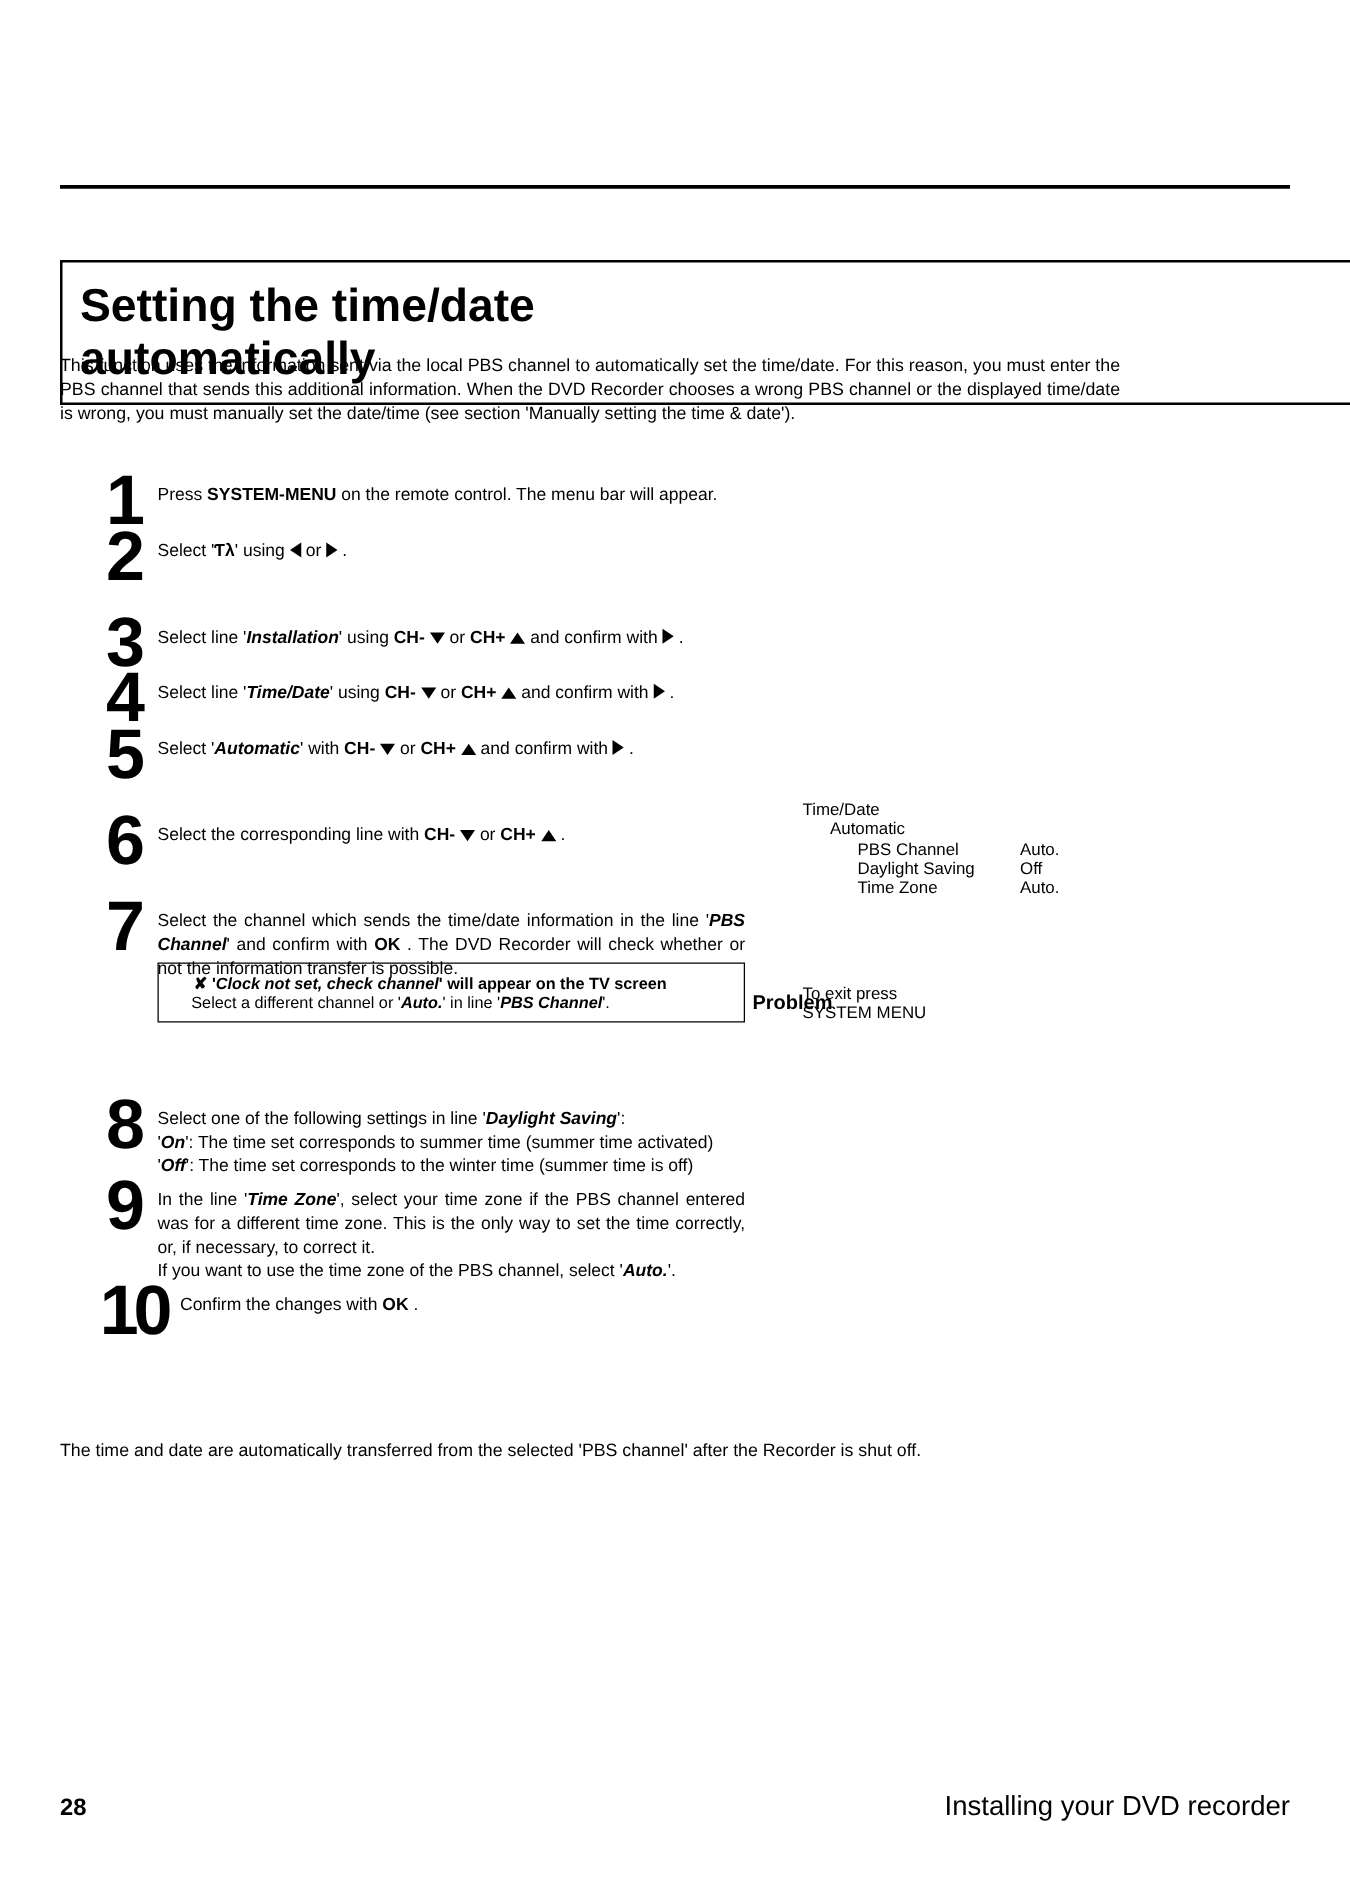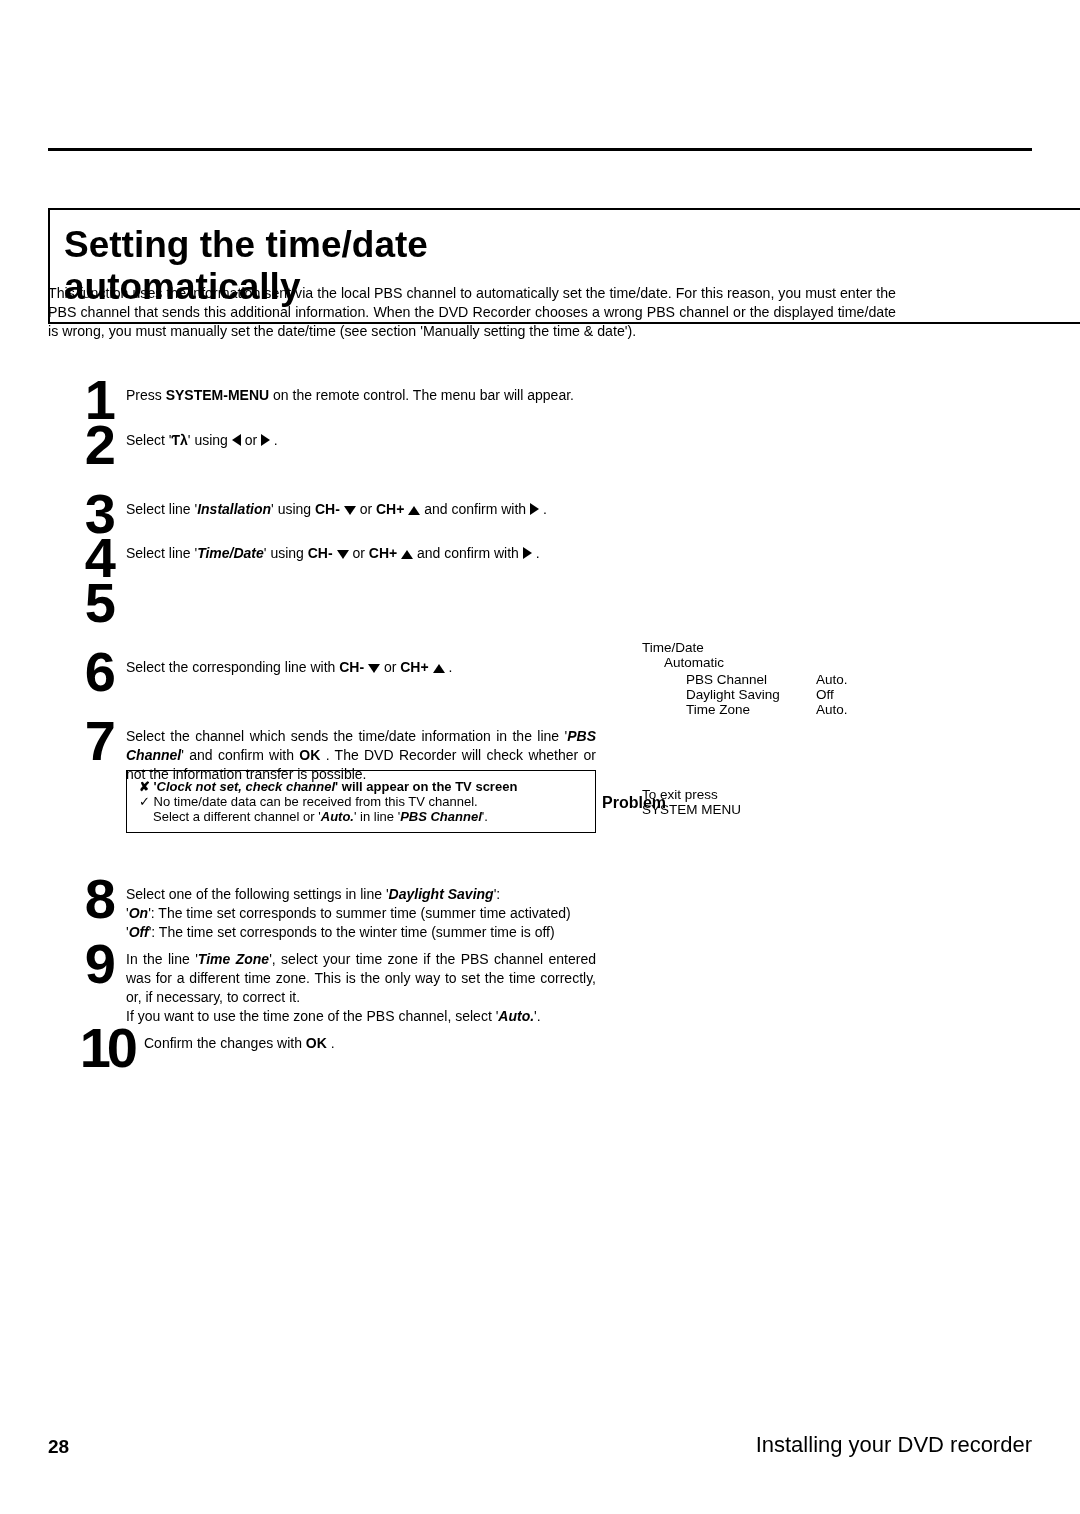--- a/index.html
+++ b/index.html
@@ -12,21 +12,21 @@
   .steps { position: absolute; left: 48px; top: 384px; width: 548px; }
   .step { display: flex; align-items: flex-start; margin-bottom: 6px; }
   .step .num { width: 78px; flex: 0 0 78px; text-align: right; padding-right: 10px; font-weight: 900; font-family: Arial, sans-serif; }
   .step .num.small { font-size: 56px; line-height: 0.8; margin-top: -6px; }
   .step .num.big { font-size: 56px; line-height: 0.8; margin-top: -6px; letter-spacing: -4px; }
   .step .txt { flex: 1; font-size: 14px; line-height: 1.35; text-align: justify; padding-top: 2px; }
   .step.gap { margin-bottom: 30px; }
   .bold { font-weight: 700; }
   .bolditalic { font-weight: 700; font-style: italic; }
   .problem-box { position: absolute; left: 126px; top: 770px; width: 470px; border: 1.5px solid #000; padding: 8px 10px 8px 10px; font-size: 13px; }
-  .problem-box .xline { margin-left: 2px; }
+  .problem-box .xline { margin-left: 18px; }
   .problem-box .tick { margin-left: 2px; padding-left: 14px; text-indent: -14px; }
   .problem-box .checkmark { font-family: Arial; }
   .problem-label { position: absolute; left: 602px; top: 794px; font-size: 16px; font-weight: 700; }
   .sidepanel { position: absolute; left: 642px; top: 640px; width: 396px; font-size: 13.5px; }
   .sidepanel .sp-title { }
   .sidepanel .sp-sub { margin-left: 22px; }
   .sidepanel .sp-grid { margin-left: 44px; margin-top: 2px; }
   .sidepanel .sp-row { display: flex; }
   .sidepanel .sp-row .c1 { width: 130px; }
   .sidepanel .sp-row .c2 { }
@@ -89,20 +89,26 @@
       <div class="txt">
         <span>Select line '</span><span class="bolditalic">Time/Date</span><span>' using </span>
         <span class="bold">CH-</span> <span class="tri tri-down"></span><span> or </span>
         <span class="bold">CH+</span> <span class="tri tri-up"></span><span> and confirm with </span>
         <span class="tri tri-right"></span><span> .</span>
       </div>
     </div>
 
     <div class="step gap">
       <div class="num small">5</div>
+      <div class="txt">
+        <span>Select '</span><span class="bolditalic">Automatic</span><span>' with </span>
+        <span class="bold">CH-</span> <span class="tri tri-down"></span><span> or </span>
+        <span class="bold">CH+</span> <span class="tri tri-up"></span><span> and confirm with </span>
+        <span class="tri tri-right"></span><span> .</span>
+      </div>
     </div>
 
     <div class="step gap">
       <div class="num small">6</div>
       <div class="txt">
         <span>Select the corresponding line with </span>
         <span class="bold">CH-</span> <span class="tri tri-down"></span><span> or </span>
         <span class="bold">CH+</span> <span class="tri tri-up"></span><span> .</span>
       </div>
     </div>
@@ -139,23 +145,20 @@
       </div>
     </div>
 
 
   </div>
 
   <div class="problem-box">
     <div class="xline bold">
       <span>✘ </span><span>'</span><span class="bolditalic">Clock not set, check channel</span><span>' will appear on the TV screen</span>
     </div>
-    <div class="tick">
-      <span class="checkmark">✓ </span><span>No time/date data can be received from this TV channel.</span>
-    </div>
     <div class="tick" style="padding-left:14px; text-indent:0">
       <span>Select a different channel or '</span><span class="bolditalic">Auto.</span><span>' in line '</span><span class="bolditalic">PBS Channel</span><span>'.</span>
     </div>
   </div>
   <div class="problem-label">Problem</div>
 
   <div class="sidepanel">
     <div class="sp-title">Time/Date</div>
     <div class="sp-sub">Automatic</div>
     <div class="sp-grid">
@@ -171,17 +174,18 @@
           <div class="c1">Time Zone</div>
           <div class="c2">Auto.</div>
         </div>
     </div>
     <div class="sp-exit">
       <span>To exit press</span><br>
       <span>SYSTEM MENU</span>
     </div>
   </div>
 
+  <p class="footer-text">The time and date are automatically transferred from the selected 'PBS channel' after the Recorder is shut off.</p>
 
   <div class="page-number">28</div>
   <div class="section-title">Installing your DVD recorder</div>
 
 </div>
 
 </body></html>

